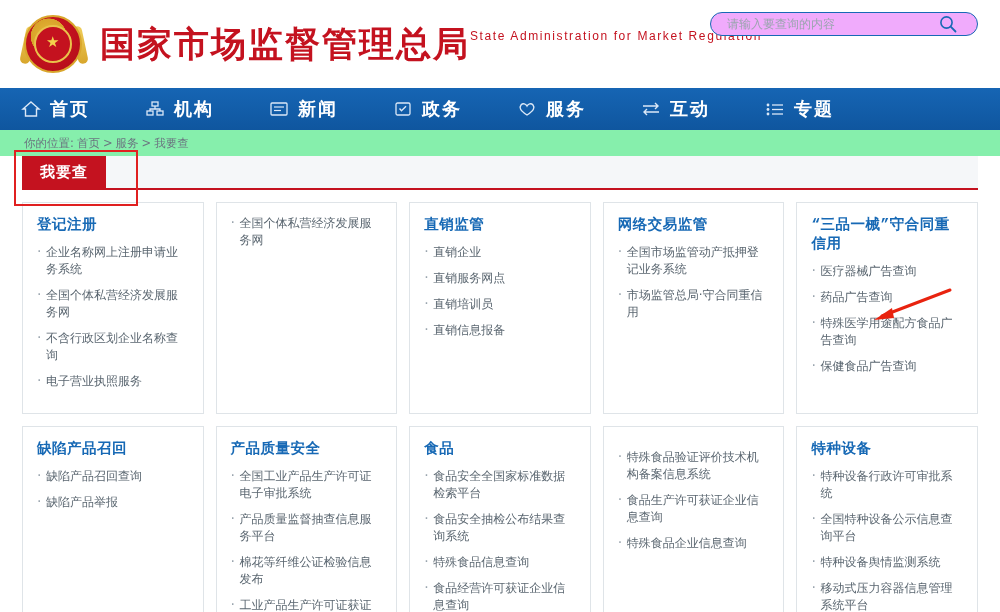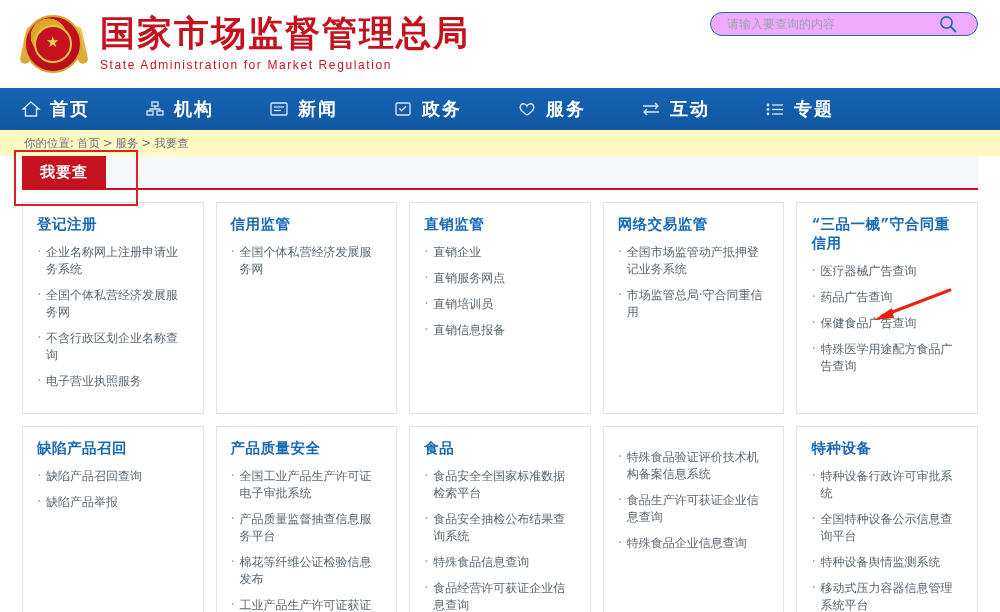--- a/index.html
+++ b/index.html
@@ -44,21 +44,21 @@
     color: #f3d14c; font-size: 15px; line-height: 15px;
   }
   .emblem .wheat-l, .emblem .wheat-r {
     position: absolute; top: 14px; width: 10px; height: 38px;
     background: linear-gradient(#f0cf5c, #d8a62c);
     border-radius: 6px;
   }
   .emblem .wheat-l { left: 1px; transform: rotate(12deg); }
   .emblem .wheat-r { right: 1px; transform: rotate(-12deg); }
 
-  .title-block { display: flex; flex-direction: column; justify-content: center; }
+  .title-block { display: flex; flex-direction: row; justify-content: center; }
   .title-cn {
     color: #c4121f;
     font-size: 35px;
     font-weight: bold;
     letter-spacing: 2px;
     line-height: 40px;
     font-family: "DejaVu Sans", "Liberation Sans", sans-serif;
   }
   .title-en {
     color: #c4121f;
@@ -122,21 +122,21 @@
   }
   .nav-item .nav-label { letter-spacing: 2px; }
 
   
   .breadcrumb {
     height: 26px;
     display: flex; align-items: center;
     padding-left: 24px;
     font-size: 11.5px;
     color: #6b7680;
-    background: #fef9c3;
+    background: #86efac;
     font-family: "DejaVu Sans", "Liberation Sans", sans-serif;
   }
   .breadcrumb span { margin-right: 3px; }
 
   
   .tabbar {
     margin: 0 22px;
     height: 34px;
     border-bottom: 2px solid #c4121f;
     background: #f5f7f9;
@@ -327,21 +327,20 @@
 
     <div class="card">
       <div class="card-title">登记注册</div>
       <div class="card-link">企业名称网上注册申请业务系统</div>
       <div class="card-link">全国个体私营经济发展服务网</div>
       <div class="card-link">不含行政区划企业名称查询</div>
       <div class="card-link">电子营业执照服务</div>
     </div>
 
     <div class="card">
-      <div class="card-title">信用监管</div>
       <div class="card-link">全国个体私营经济发展服务网</div>
     </div>
 
     <div class="card">
       <div class="card-title">直销监管</div>
       <div class="card-link">直销企业</div>
       <div class="card-link">直销服务网点</div>
       <div class="card-link">直销培训员</div>
       <div class="card-link">直销信息报备</div>
     </div>
@@ -349,22 +348,22 @@
     <div class="card">
       <div class="card-title">网络交易监管</div>
       <div class="card-link">全国市场监管动产抵押登记业务系统</div>
       <div class="card-link">市场监管总局·守合同重信用</div>
     </div>
 
     <div class="card">
       <div class="card-title">“三品一械”守合同重信用</div>
       <div class="card-link">医疗器械广告查询</div>
       <div class="card-link">药品广告查询</div>
+      <div class="card-link">特殊医学用途配方食品广告查询</div>
       <div class="card-link">保健食品广告查询</div>
-      <div class="card-link">特殊医学用途配方食品广告查询</div>
     </div>
   </div>
 
   <div class="grid row2">
 
     <div class="card">
       <div class="card-title">缺陷产品召回</div>
       <div class="card-link">缺陷产品召回查询</div>
       <div class="card-link">缺陷产品举报</div>
     </div>

